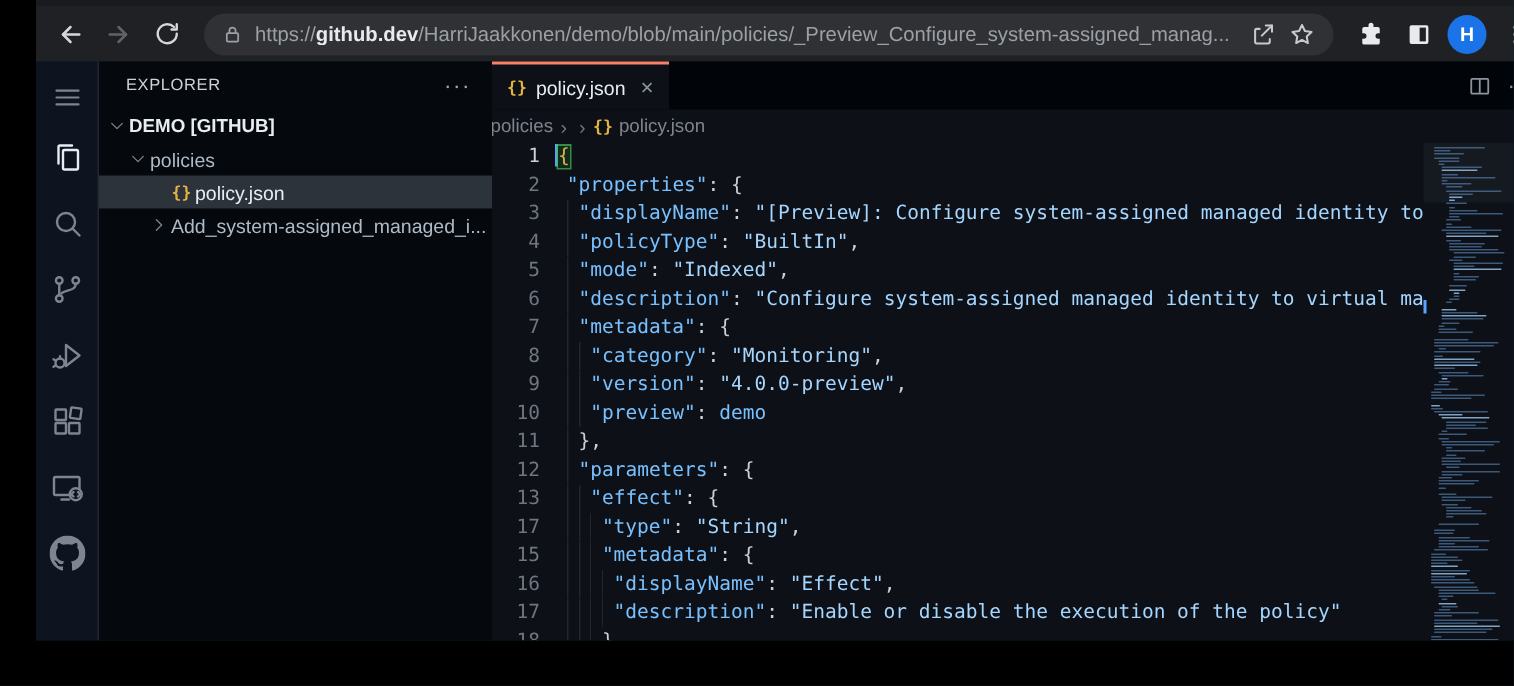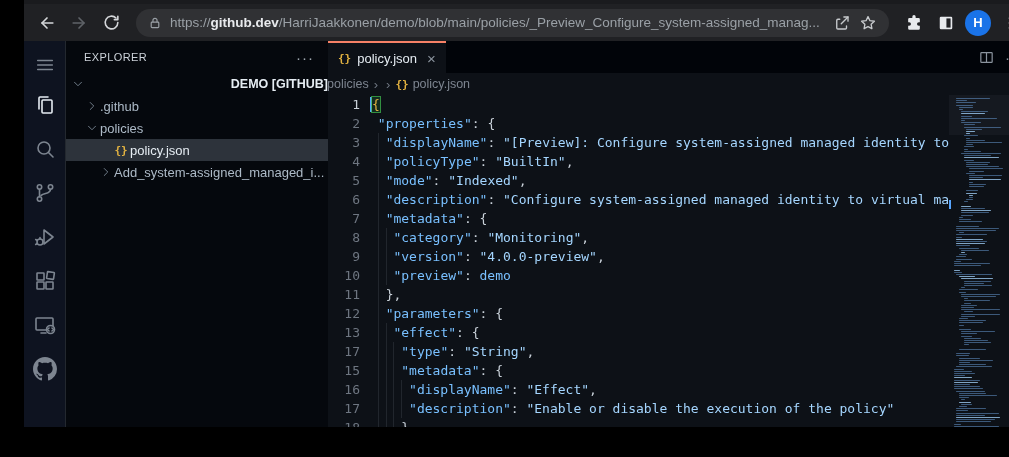--- a/index.html
+++ b/index.html
@@ -211,35 +211,27 @@
           </span>
         </div>
       </div>
 
     <div class="sidebar">
       <div class="sidebar-header">
         <span class="sidebar-title">EXPLORER</span>
         <span class="sidebar-more">···</span>
       </div>
       <div class="tree">
-          <div class="tree-row root" style="padding-left: 4px; justify-content: space-between;">
+          <div class="tree-row root" style="padding-left: 4px;">
             <span class="twisty">
               <svg width="14" height="14" viewBox="0 0 24 24" fill="none" stroke="currentColor" stroke-width="1.6" stroke-linecap="round" stroke-linejoin="round" style="transform:rotate(90deg)">
                 <path d="M9 6l6 6-6 6"></path>
               </svg>
             </span>
             <span class="tree-label">DEMO [GITHUB]</span>
-          </div>
-          <div class="tree-row" style="padding-left: 18px;">
-            <span class="twisty">
-              <svg width="14" height="14" viewBox="0 0 24 24" fill="none" stroke="currentColor" stroke-width="1.6" stroke-linecap="round" stroke-linejoin="round">
-                <path d="M9 6l6 6-6 6"></path>
-              </svg>
-            </span>
-            <span class="tree-label">.github</span>
           </div>
           <div class="tree-row" style="padding-left: 18px;">
             <span class="twisty">
               <svg width="14" height="14" viewBox="0 0 24 24" fill="none" stroke="currentColor" stroke-width="1.6" stroke-linecap="round" stroke-linejoin="round" style="transform:rotate(90deg)">
                 <path d="M9 6l6 6-6 6"></path>
               </svg>
             </span>
             <span class="tree-label">policies</span>
           </div>
           <div class="tree-row selected" style="padding-left: 46px;">

